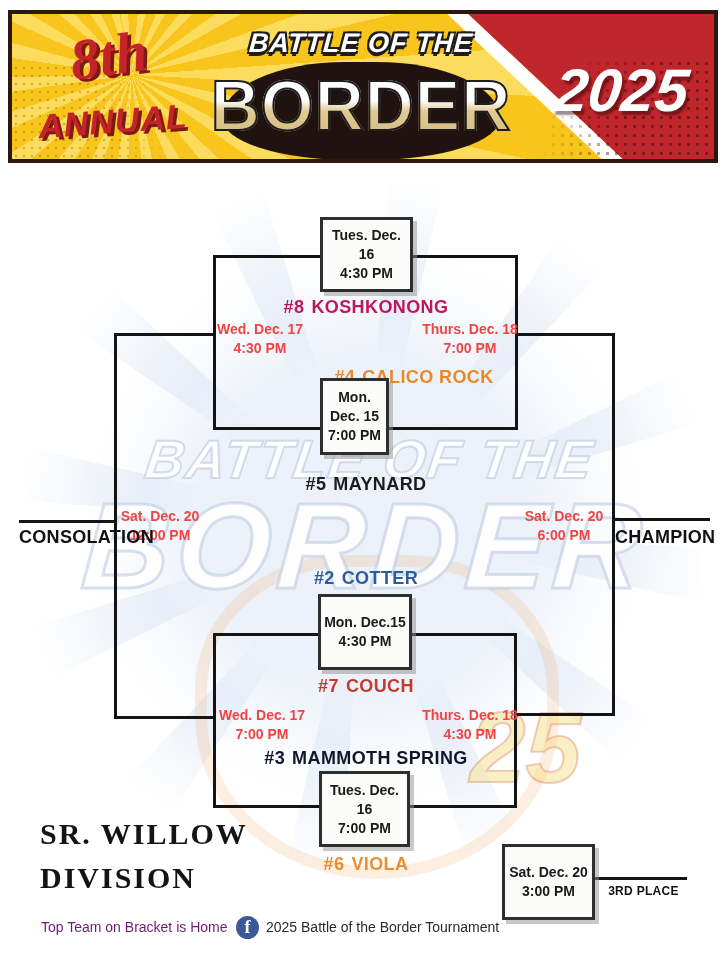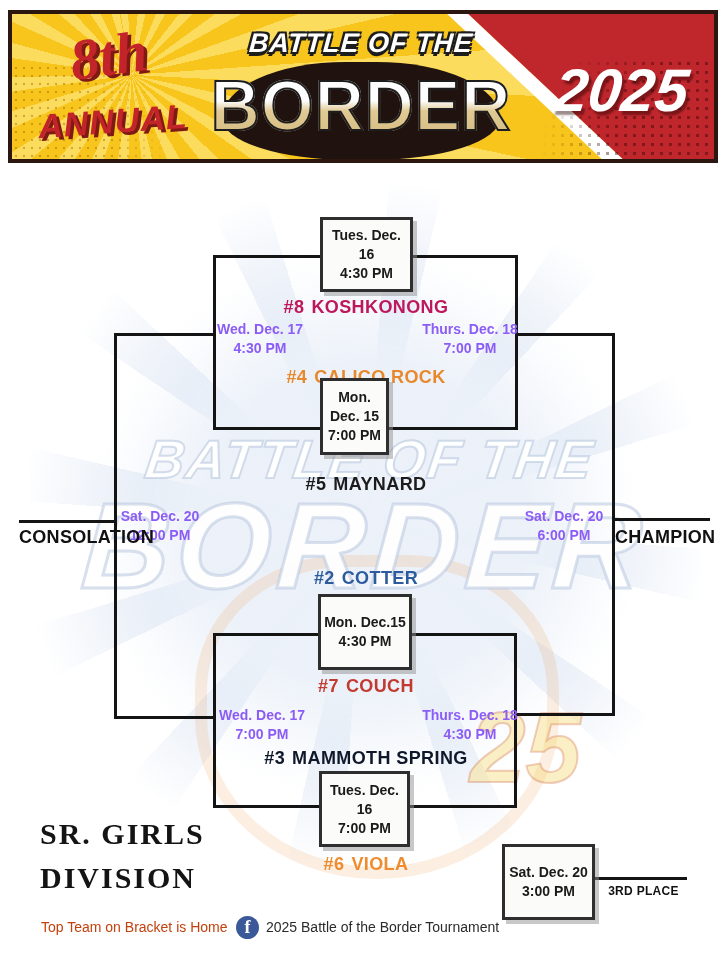--- a/index.html
+++ b/index.html
@@ -75,29 +75,29 @@
   
   .ln{position:absolute;background:#141414;z-index:2;}
   .box{position:absolute;z-index:3;background:#fbfbfa;border:3px solid #2e2e2e;
        box-shadow:4px 4px 0 rgba(145,145,145,.5);box-sizing:border-box;
        display:flex;flex-direction:column;align-items:center;justify-content:center;
        font-weight:bold;font-size:14px;line-height:19px;color:#1a1a1a;text-align:center;}
   .team{position:absolute;left:216px;width:300px;text-align:center;z-index:2;
        font-weight:800;font-size:18px;letter-spacing:.4px;white-space:nowrap;}
   .team .seed{margin-right:7px;}
   .dt{position:absolute;z-index:2;text-align:center;font-weight:bold;font-size:14px;
-       line-height:19px;color:#8b5cf6;}
+       line-height:19px;color:#ef4444;}
   .blabel{position:absolute;z-index:2;text-align:center;font-weight:900;font-size:18px;
        letter-spacing:.3px;color:#111111;white-space:nowrap;}
 
   
   .division{position:absolute;left:40px;top:812px;z-index:2;
        font-family:"Liberation Serif",serif;font-weight:900;font-size:30px;
        letter-spacing:2px;color:#141414;line-height:44px;}
-  .foot-note{position:absolute;left:41px;top:919px;font-size:14px;color:#c2410c;z-index:2;text-align:right;}
+  .foot-note{position:absolute;left:41px;top:919px;font-size:14px;color:#701a75;z-index:2;text-align:right;}
   .fb-icon{position:absolute;left:236px;top:916px;width:23px;height:23px;border-radius:50%;
        background:#3b5998;color:#ffffff;display:flex;align-items:center;justify-content:center;
        font-family:"Liberation Serif",serif;font-weight:bold;font-size:18px;z-index:2;}
   .fb-text{position:absolute;left:266px;top:919px;font-size:14px;color:#2b2b2b;z-index:2;}
 </style>
 </head>
 <body>
 
 <div id="page">
 
@@ -137,21 +137,21 @@
   <div class="ln" style="left:213px;top:805px;width:304px;height:3px"></div>
   <div class="ln" style="left:213px;top:633px;width:3px;height:175px"></div>
   <div class="ln" style="left:514px;top:633px;width:3px;height:175px"></div>
   <div class="ln" style="left:116px;top:716px;width:97px;height:3px"></div>
   <div class="ln" style="left:517px;top:713px;width:95px;height:3px"></div>
   <div class="ln" style="left:595px;top:877px;width:92px;height:3px"></div>
 
   <div class="team" style="top: 297px; color: #be185d;">
     <span class="seed">#8</span><span>KOSHKONONG</span>
   </div>
-  <div class="team" style="top: 367px; color: rgb(232, 136, 44);">
+  <div class="team" style="top: 367px; color: rgb(232, 136, 44); padding-left: 48px;">
     <span class="seed">#4</span><span>CALICO ROCK</span>
   </div>
   <div class="team" style="top: 474px; color: rgb(28, 28, 28);">
     <span class="seed">#5</span><span>MAYNARD</span>
   </div>
   <div class="team" style="top: 568px; color: rgb(45, 92, 158);">
     <span class="seed">#2</span><span>COTTER</span>
   </div>
   <div class="team" style="top: 676px; color: rgb(194, 59, 49);">
     <span class="seed">#7</span><span>COUCH</span>
@@ -207,21 +207,21 @@
   <div class="dt" style="left:410px;top:706px;width:120px">
     <div>Thurs. Dec. 18</div>
     <div>4:30 PM</div>
   </div>
 
   <div class="blabel" style="left:19px;top:527px;width:96px">CONSOLATION</div>
   <div class="blabel" style="left:615px;top:527px;width:95px">CHAMPION</div>
   <div class="blabel" style="left:600px;top:884px;width:87px;font-size:12px">3RD PLACE</div>
 
   <div class="division">
-    <div>SR. GIRLS</div>
+    <div>SR. WILLOW</div>
     <div>DIVISION</div>
   </div>
   <div class="foot-note">Top Team on Bracket is Home</div>
   <div class="fb-icon">
       <span>f</span>
     </div>
   <div class="fb-text">2025 Battle of the Border Tournament</div>
 
 </div>
 

